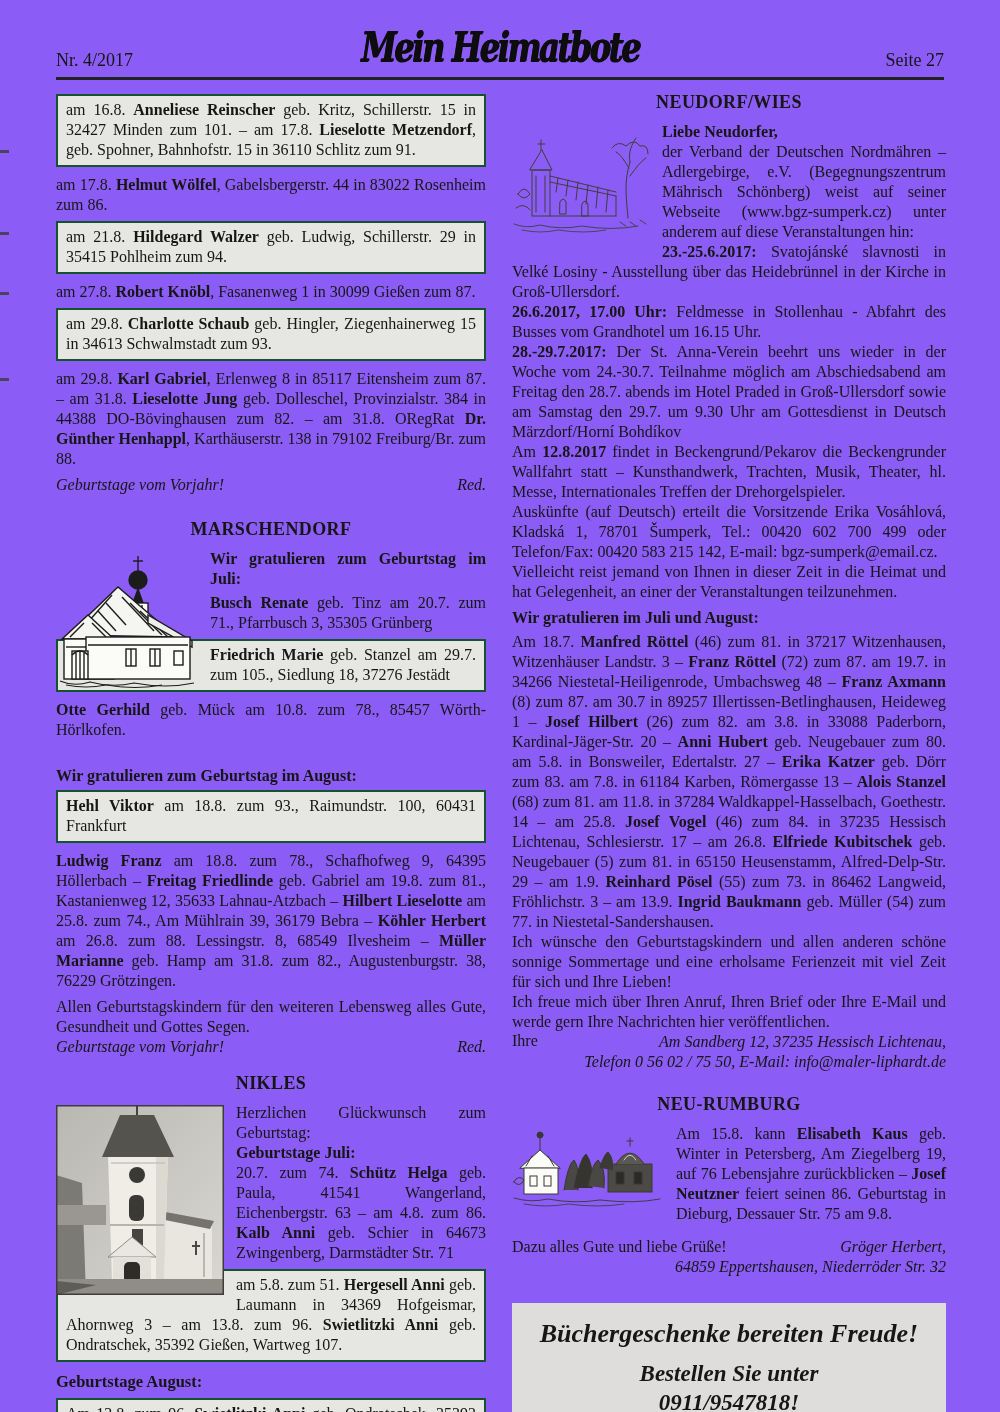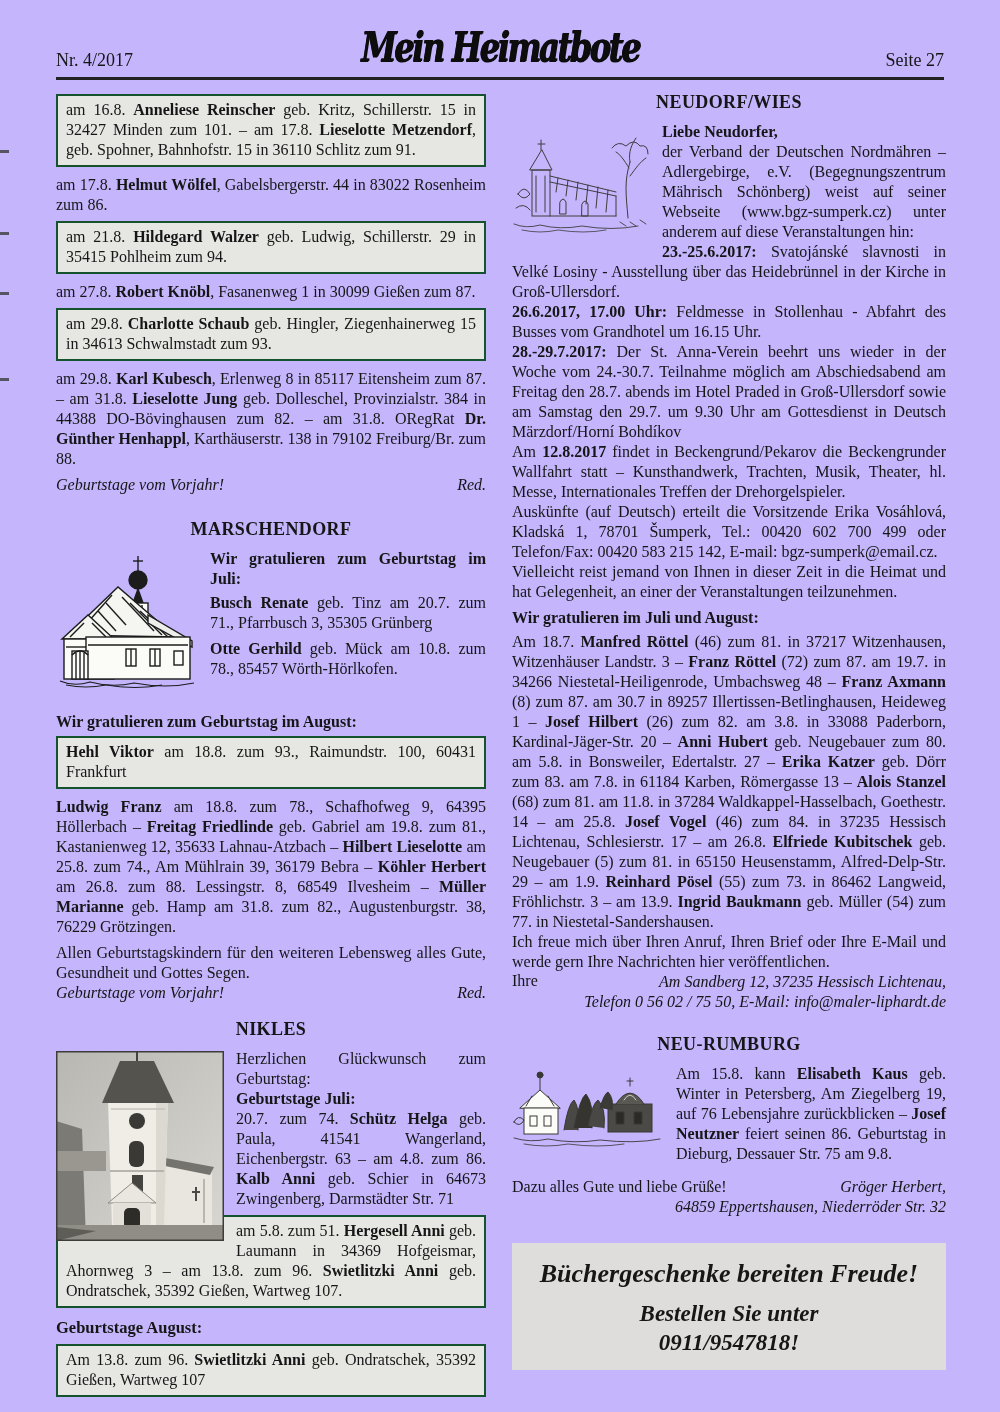--- a/index.html
+++ b/index.html
@@ -1,18 +1,18 @@
 <!DOCTYPE html>
 <html lang="de"><head>
 <meta charset="utf-8">
 <style>
   html,body{margin:0;padding:0;background:#9a9a9a;}
   .page{
     position:relative;width:1000px;height:1412px;margin:0 auto;
-    background:#c4b5fd;color:#161616;overflow:hidden;
+    background:#8b5cf6;color:#161616;overflow:hidden;
     font-family:"Liberation Serif","DejaVu Serif",serif;
     padding:26px 56px 0;box-sizing:border-box;
   }
   
   .header{position:relative;height:46px;}
   .masthead{
     position:absolute;left:50%;top:-2px;transform:translateX(-50%) scaleX(.78);
     transform-origin:center top;white-space:nowrap;
     font-family:"DejaVu Serif",serif;font-weight:bold;font-style:italic;
     font-size:41px;line-height:46px;letter-spacing:-3px;color:#0d0d0d;
@@ -86,21 +86,21 @@
         <p><span>am 16.8. </span><b>Anneliese Reinscher</b><span> geb. Kritz, Schillerstr. 15 in 32427 Minden zum 101. – am 17.8. </span><b>Lieselotte Metzendorf</b><span>, geb. Spohner, Bahnhofstr. 15 in 36110 Schlitz zum 91.</span></p>
       </div>
       <p><span>am 17.8. </span><b>Helmut Wölfel</b><span>, Gabelsbergerstr. 44 in 83022 Rosenheim zum 86.</span></p>
       <div class="gbox">
         <p><span>am 21.8. </span><b>Hildegard Walzer</b><span> geb. Ludwig, Schillerstr. 29 in 35415 Pohlheim zum 94.</span></p>
       </div>
       <p><span>am 27.8. </span><b>Robert Knöbl</b><span>, Fasanenweg 1 in 30099 Gießen zum 87.</span></p>
       <div class="gbox">
         <p><span>am 29.8. </span><b>Charlotte Schaub</b><span> geb. Hingler, Ziegenhainerweg 15 in 34613 Schwalmstadt zum 93.</span></p>
       </div>
-      <p><span>am 29.8. </span><b>Karl Kubesch</b><span>, Erlenweg 8 in 85117 Eitensheim zum 87. – am 31.8. </span><b>Lieselotte Jung</b><span> geb. Dolleschel, Provinzialstr. 384 in 44388 DO-Bövinghausen zum 82. – am 31.8. ORegRat </span><b>Dr. Günther Henhappl</b><span>, Karthäuserstr. 138 in 79102 Freiburg/Br. zum 88.</span></p>
+      <p><span>am 29.8. </span><b>Karl Gabriel</b><span>, Erlenweg 8 in 85117 Eitensheim zum 87. – am 31.8. </span><b>Lieselotte Jung</b><span> geb. Dolleschel, Provinzialstr. 384 in 44388 DO-Bövinghausen zum 82. – am 31.8. ORegRat </span><b>Dr. Günther Henhappl</b><span>, Karthäuserstr. 138 in 79102 Freiburg/Br. zum 88.</span></p>
       <div class="vrow">
         <span>Geburtstage vom Vorjahr!</span>
         <span>Red.</span>
       </div>
 
       <div class="sechead" style="margin-top:24px;">MARSCHENDORF</div>
 
       <div>
         <svg class="float-img" width="142" height="138" viewBox="0 0 142 138">
           <g stroke="#1c1c1c" stroke-width="1.4" fill="none">
@@ -136,20 +136,23 @@
               <line x1="99" y1="98" x2="99" y2="115"></line>
             <rect x="118" y="100" width="9" height="14"></rect>
             <line x1="32" y1="94" x2="132" y2="94"></line>
             <line x1="10" y1="96" x2="30" y2="96"></line>
             <path d="M4,130 q14,6 30,1 q22,6 44,1 q32,6 60,0" stroke-width="1.2"></path>
             <path d="M10,134 q20,4 40,0 q30,5 56,0" stroke-width="1"></path>
           </g>
         </svg>
         <p class="bheadp">Wir gratulieren zum Geburtstag im Juli:</p>
         <p><b>Busch Renate</b><span> geb. Tinz am 20.7. zum 71., Pfarrbusch 3, 35305 Grünberg</span></p>
+        <div class="gbox">
+          <p><b>Friedrich Marie</b><span> geb. Stanzel am 29.7. zum 105., Siedlung 18, 37276 Jestädt</span></p>
+        </div>
         <p><b>Otte Gerhild</b><span> geb. Mück am 10.8. zum 78., 85457 Wörth-Hörlkofen.</span></p>
       </div>
       <div class="clear"></div>
 
       <p class="bheadp" style="margin-top:20px;">Wir gratulieren zum Geburtstag im August:</p>
       <div class="gbox">
         <p><b>Hehl Viktor</b><span> am 18.8. zum 93., Raimundstr. 100, 60431 Frankfurt</span></p>
       </div>
       <p><b>Ludwig Franz</b><span> am 18.8. zum 78., Schafhofweg 9, 64395 Höllerbach – </span><b>Freitag Friedlinde</b><span> geb. Gabriel am 19.8. zum 81., Kastanienweg 12, 35633 Lahnau-Atzbach – </span><b>Hilbert Lieselotte</b><span> am 25.8. zum 74., Am Mühlrain 39, 36179 Bebra – </span><b>Köhler Herbert</b><span> am 26.8. zum 88. Lessingstr. 8, 68549 Ilvesheim – </span><b>Müller Marianne</b><span> geb. Hamp am 31.8. zum 82., Augustenburgstr. 38, 76229 Grötzingen.</span></p>
       <p style="margin-bottom:0;">Allen Geburtstagskindern für den weiteren Lebensweg alles Gute, Gesundheit und Gottes Segen.</p>
@@ -250,20 +253,21 @@
       <div class="clear"></div>
 
       <p style="margin-bottom:0;"><b>26.6.2017, 17.00 Uhr:</b><span> Feldmesse in Stollenhau - Abfahrt des Busses vom Grandhotel um 16.15 Uhr.</span></p>
       <p style="margin-bottom:0;"><b>28.-29.7.2017:</b><span> Der St. Anna-Verein beehrt uns wieder in der Woche vom 24.-30.7. Teilnahme möglich am Abschiedsabend am Freitag den 28.7. abends im Hotel Praded in Groß-Ullersdorf sowie am Samstag den 29.7. um 9.30 Uhr am Gottesdienst in Deutsch Märzdorf/Horní Bohdíkov</span></p>
       <p style="margin-bottom:0;"><span>Am </span><b>12.8.2017</b><span> findet in Beckengrund/Pekarov die Beckengrunder Wallfahrt statt – Kunsthandwerk, Trachten, Musik, Theater, hl. Messe, Internationales Treffen der Drehorgelspieler.</span></p>
       <p style="margin-bottom:0;">Auskünfte (auf Deutsch) erteilt die Vorsitzende Erika Vosáhlová, Kladská 1, 78701 Šumperk, Tel.: 00420 602 700 499 oder Telefon/Fax: 00420 583 215 142, E-mail: bgz-sumperk@email.cz.</p>
       <p>Vielleicht reist jemand von Ihnen in dieser Zeit in die Heimat und hat Gelegenheit, an einer der Veranstaltungen teilzunehmen.</p>
 
       <p class="bheadp" style="margin-top:6px;">Wir gratulieren im Juli und August:</p>
       <p style="margin-bottom:0;"><span>Am 18.7. </span><b>Manfred Röttel</b><span> (46) zum 81. in 37217 Witzenhausen, Witzenhäuser Landstr. 3 – </span><b>Franz Röttel</b><span> (72) zum 87. am 19.7. in 34266 Niestetal-Heiligenrode, Umbachsweg 48 – </span><b>Franz Axmann</b><span> (8) zum 87. am 30.7 in 89257 Illertissen-Betlinghausen, Heideweg 1 – </span><b>Josef Hilbert</b><span> (26) zum 82. am 3.8. in 33088 Paderborn, Kardinal-Jäger-Str. 20 – </span><b>Anni Hubert</b><span> geb. Neugebauer zum 80. am 5.8. in Bonsweiler, Edertalstr. 27 – </span><b>Erika Katzer</b><span> geb. Dörr zum 83. am 7.8. in 61184 Karben, Römergasse 13 – </span><b>Alois Stanzel</b><span> (68) zum 81. am 11.8. in 37284 Waldkappel-Hasselbach, Goethestr. 14 – am 25.8. </span><b>Josef Vogel</b><span> (46) zum 84. in 37235 Hessisch Lichtenau, Schlesierstr. 17 – am 26.8. </span><b>Elfriede Kubitschek</b><span> geb. Neugebauer (5) zum 81. in 65150 Heusenstamm, Alfred-Delp-Str. 29 – am 1.9. </span><b>Reinhard Pösel</b><span> (55) zum 73. in 86462 Langweid, Fröhlichstr. 3 – am 13.9. </span><b>Ingrid Baukmann</b><span> geb. Müller (54) zum 77. in Niestetal-Sandershausen.</span></p>
+      <p style="margin-bottom:0;">Ich wünsche den Geburtstagskindern und allen anderen schöne sonnige Sommertage und eine erholsame Ferienzeit mit viel Zeit für sich und Ihre Lieben!</p>
       <p style="margin-bottom:0;">Ich freue mich über Ihren Anruf, Ihren Brief oder Ihre E-Mail und werde gern Ihre Nachrichten hier veröffentlichen.</p>
 
       <div class="sig">
         <span class="ihre">Ihre</span>
         <div class="slines">
           <div>Am Sandberg 12, 37235 Hessisch Lichtenau,</div>
           <div>Telefon 0 56 02 / 75 50, E-Mail: info@maler-liphardt.de</div>
         </div>
       </div>
 

